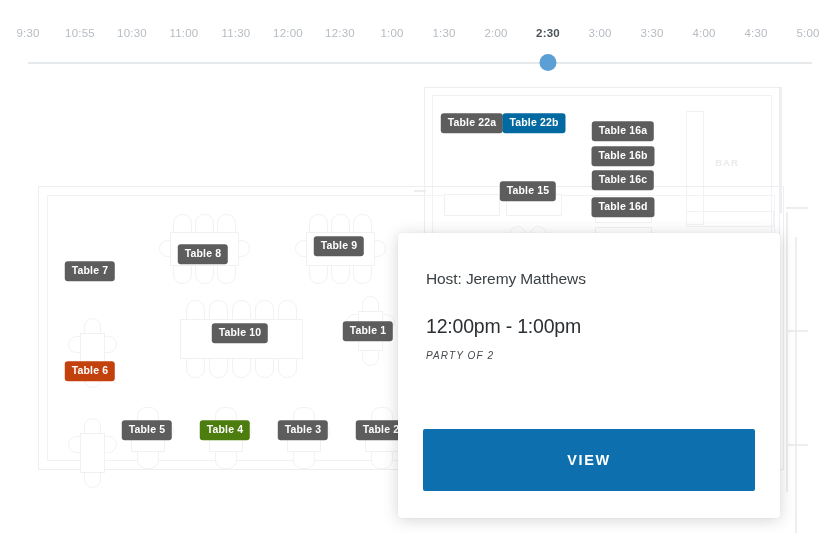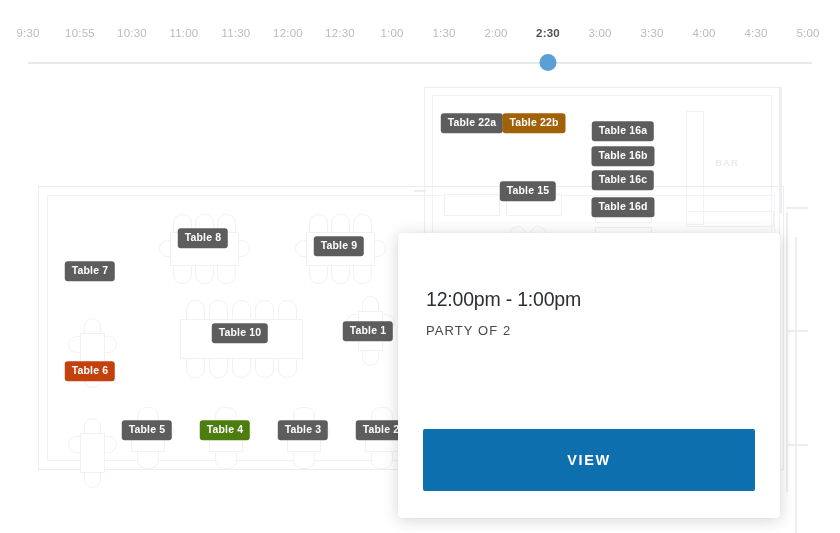--- a/index.html
+++ b/index.html
@@ -73,21 +73,21 @@
     font-size: 23.5px; font-weight: bold; color: #25292c;
     letter-spacing: -.2px; line-height: 1.15;
   }
   #card-host {
     margin-top: 9px; font-size: 15.5px; color: #3b4044; letter-spacing: -.1px;
   }
   #card-time {
     margin-top: 27px; font-size: 19.5px; color: #2b3034; letter-spacing: -.2px;
   }
   #card-party {
-    margin-top: 12px; font-size: 13px; color: #44494d; letter-spacing: 1.1px;
+    margin-top: 12px; font-size: 10px; color: #44494d; letter-spacing: 1.1px; font-style: italic;
   }
   #view-btn {
     position: absolute; left: 25px; top: 196px; width: 332px; height: 62px;
     background: #0d6fae; color: #fff; border: none; border-radius: 2px;
     font-family: "Liberation Sans", sans-serif;
     font-size: 14.5px; font-weight: bold; letter-spacing: 1.6px; cursor: pointer;
   }
 </style>
 </head>
 <body>
@@ -255,40 +255,41 @@
     <div class="tbl" style="left:356px; top:325px;">
       <div class="chair up" style="left:15px; top:0;  width:22px; height:19px;"></div>
       <div class="chair down" style="left:15px; top:43px; width:22px; height:19px;"></div>
       <div class="chair left" style="left:0;  top:15px; width:19px; height:18px;"></div>
       <div class="chair right" style="left:33px; top:15px; width:19px; height:18px;"></div>
       <div class="top" style="left:9px; top:13px; width:34px; height:32px;"></div>
     </div>
 
     <div id="badges">
         <div class="badge" style="left: 472px; top: 41px; background: rgb(93, 93, 93); color: rgb(255, 255, 255);">Table 22a</div>
-        <div class="badge" style="left: 534px; top: 41px; background: #a16207; color: rgb(255, 255, 255);">Table 22b</div>
+        <div class="badge" style="left: 534px; top: 41px; background: #0369a1; color: rgb(255, 255, 255);">Table 22b</div>
         <div class="badge" style="left: 623px; top: 49px; background: rgb(93, 93, 93); color: rgb(255, 255, 255);">Table 16a</div>
         <div class="badge" style="left: 623px; top: 74px; background: rgb(93, 93, 93); color: rgb(255, 255, 255);">Table 16b</div>
         <div class="badge" style="left: 623px; top: 98px; background: rgb(93, 93, 93); color: rgb(255, 255, 255);">Table 16c</div>
         <div class="badge" style="left: 623px; top: 125px; background: rgb(93, 93, 93); color: rgb(255, 255, 255);">Table 16d</div>
         <div class="badge" style="left: 528px; top: 109px; background: rgb(93, 93, 93); color: rgb(255, 255, 255);">Table 15</div>
         <div class="badge" style="left: 90px; top: 189px; background: rgb(93, 93, 93); color: rgb(255, 255, 255);">Table 7</div>
-        <div class="badge" style="left: 203px; top: 156px; background: rgb(93, 93, 93); color: rgb(255, 255, 255);">Table 8</div>
+        <div class="badge" style="left: 203px; top: 172px; background: rgb(93, 93, 93); color: rgb(255, 255, 255);">Table 8</div>
         <div class="badge" style="left: 339px; top: 164px; background: rgb(93, 93, 93); color: rgb(255, 255, 255);">Table 9</div>
         <div class="badge" style="left: 240px; top: 251px; background: rgb(93, 93, 93); color: rgb(255, 255, 255);">Table 10</div>
         <div class="badge" style="left: 90px; top: 289px; background: #c2410c; color: rgb(255, 255, 255);">Table 6</div>
         <div class="badge" style="left: 368px; top: 249px; background: rgb(93, 93, 93); color: rgb(255, 255, 255);">Table 1</div>
         <div class="badge" style="left: 147px; top: 348px; background: rgb(93, 93, 93); color: rgb(255, 255, 255);">Table 5</div>
         <div class="badge" style="left: 225px; top: 348px; background: #4d7c0f; color: rgb(255, 255, 255);">Table 4</div>
         <div class="badge" style="left: 303px; top: 348px; background: rgb(93, 93, 93); color: rgb(255, 255, 255);">Table 3</div>
         <div class="badge" style="left: 381px; top: 348px; background: rgb(93, 93, 93); color: rgb(255, 255, 255);">Table 2</div>
       </div>
   </div>
 
   <div id="card">
     <div id="card-inner">
+      <div id="card-host">Host: Jeremy Matthews</div>
       <div id="card-time">12:00pm - 1:00pm</div>
       <div id="card-party">PARTY OF 2</div>
     </div>
     <button id="view-btn" style="background: rgb(13, 111, 174);">VIEW</button>
   </div>
 
 </div>
 
 </body></html>

